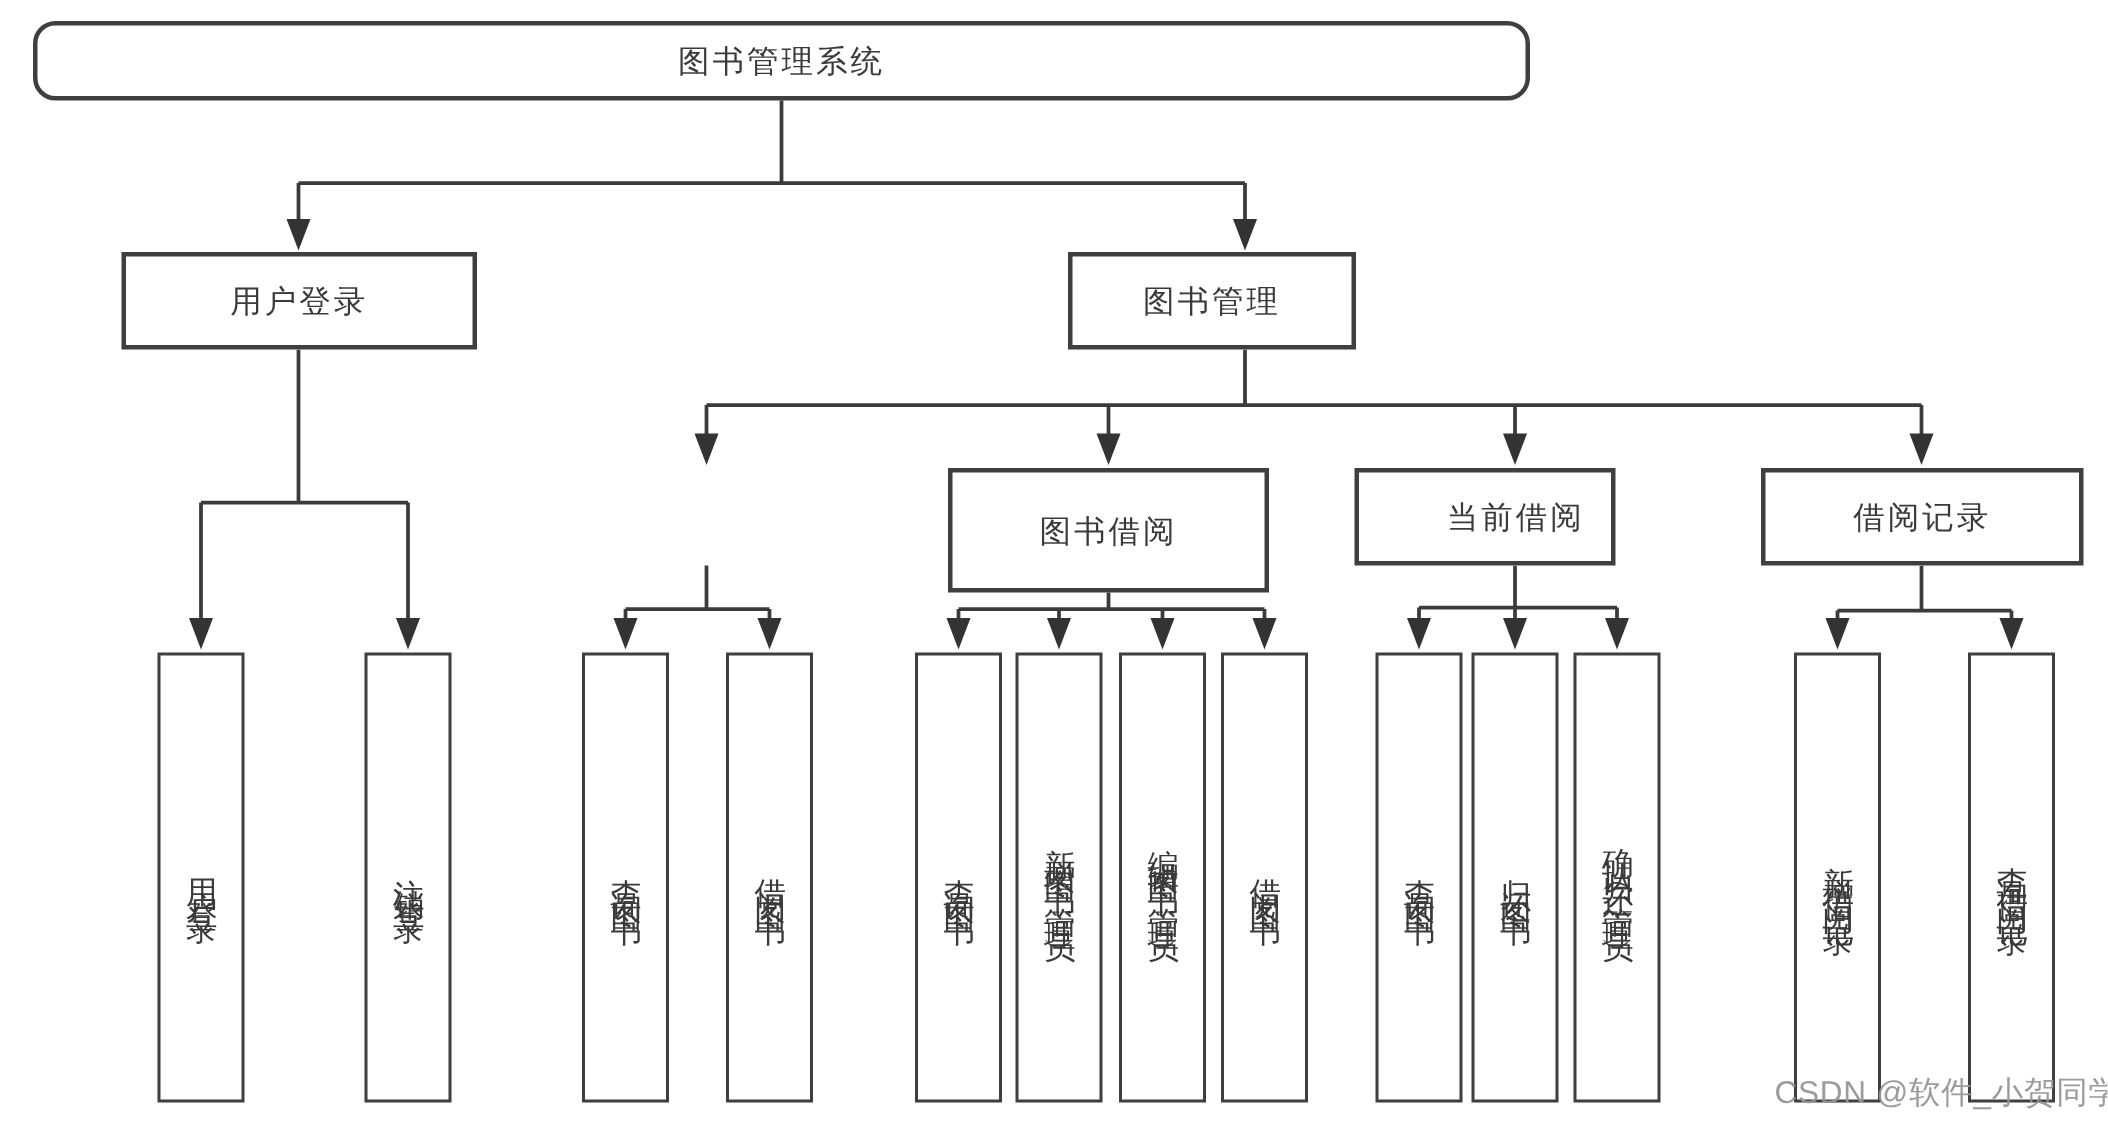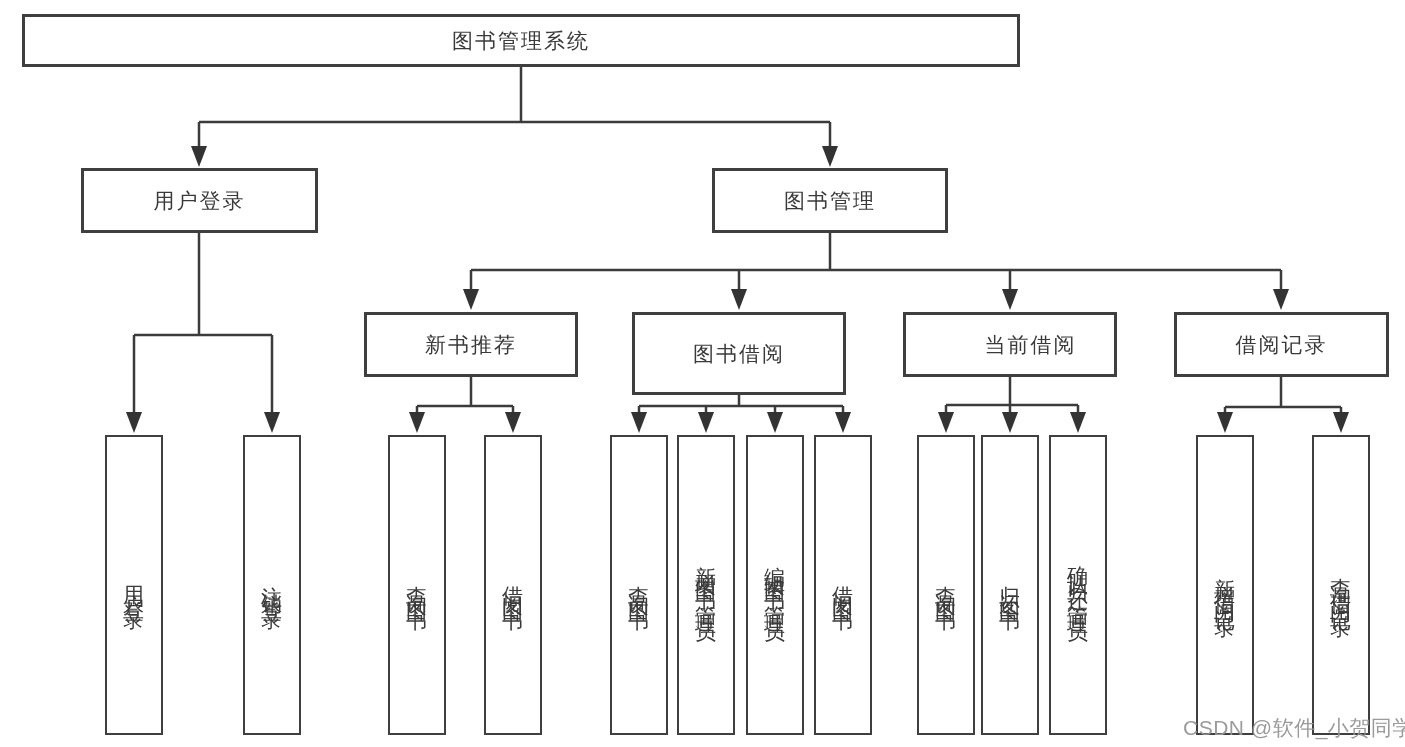--- a/index.html
+++ b/index.html
@@ -103,28 +103,27 @@
     <path d="M1010,377 V405 M946,405 H1078 M946,405 V414 M1010,405 V414 M1078,405 V414"></path>
     <polygon points="938,412 954,412 946,433"></polygon>
     <polygon points="1002,412 1018,412 1010,433"></polygon>
     <polygon points="1070,412 1086,412 1078,433"></polygon>
 
     <path d="M1281,377 V407 M1225,407 H1341 M1225,407 V414 M1341,407 V414"></path>
     <polygon points="1217,412 1233,412 1225,433"></polygon>
     <polygon points="1333,412 1349,412 1341,433"></polygon>
   </svg>
 
-  <div class="hbox" style="left:22px; top:14px; width:998px; height:53px;">图书管理系统</div>
+  <div class="hbox" style="left:22px; top:14px; width:998px; height:53px;border-radius:15px;">图书管理系统</div>
 
   <div class="hbox" style="left:81px; top:168px; width:237px; height:65px;">用户登录</div>
-  <div class="hbox" style="left:712px; top:168px; width:236px; height:65px;text-align:right;">图书管理</div>
+  <div class="hbox" style="left:712px; top:168px; width:192px; height:65px;text-align:right;">图书管理</div>
 
-  <div class="hbox" style="left:364px; top:312px; width:214px; height:65px;">新书推荐</div>
   <div class="hbox" style="left:632px; top:312px; width:214px; height:83px;">图书借阅</div>
-  <div class="hbox" style="left:903px; top:312px; width:214px; height:65px;padding-left:41px;">当前借阅</div>
+  <div class="hbox" style="left:903px; top:312px; width:174px; height:65px;padding-left:41px;">当前借阅</div>
   <div class="hbox" style="left:1174px; top:312px; width:215px; height:65px;">借阅记录</div>
 
   <div class="vbox" style="left:105px;">用户登录</div>
   <div class="vbox" style="left:243px;">注销登录</div>
 
   <div class="vbox" style="left:388px;">查询图书</div>
   <div class="vbox" style="left:484px;">借阅图书</div>
 
   <div class="vbox" style="left:610px;">查询图书</div>
   <div class="vbox" style="left:677px;">新增图书（管理员）</div>

